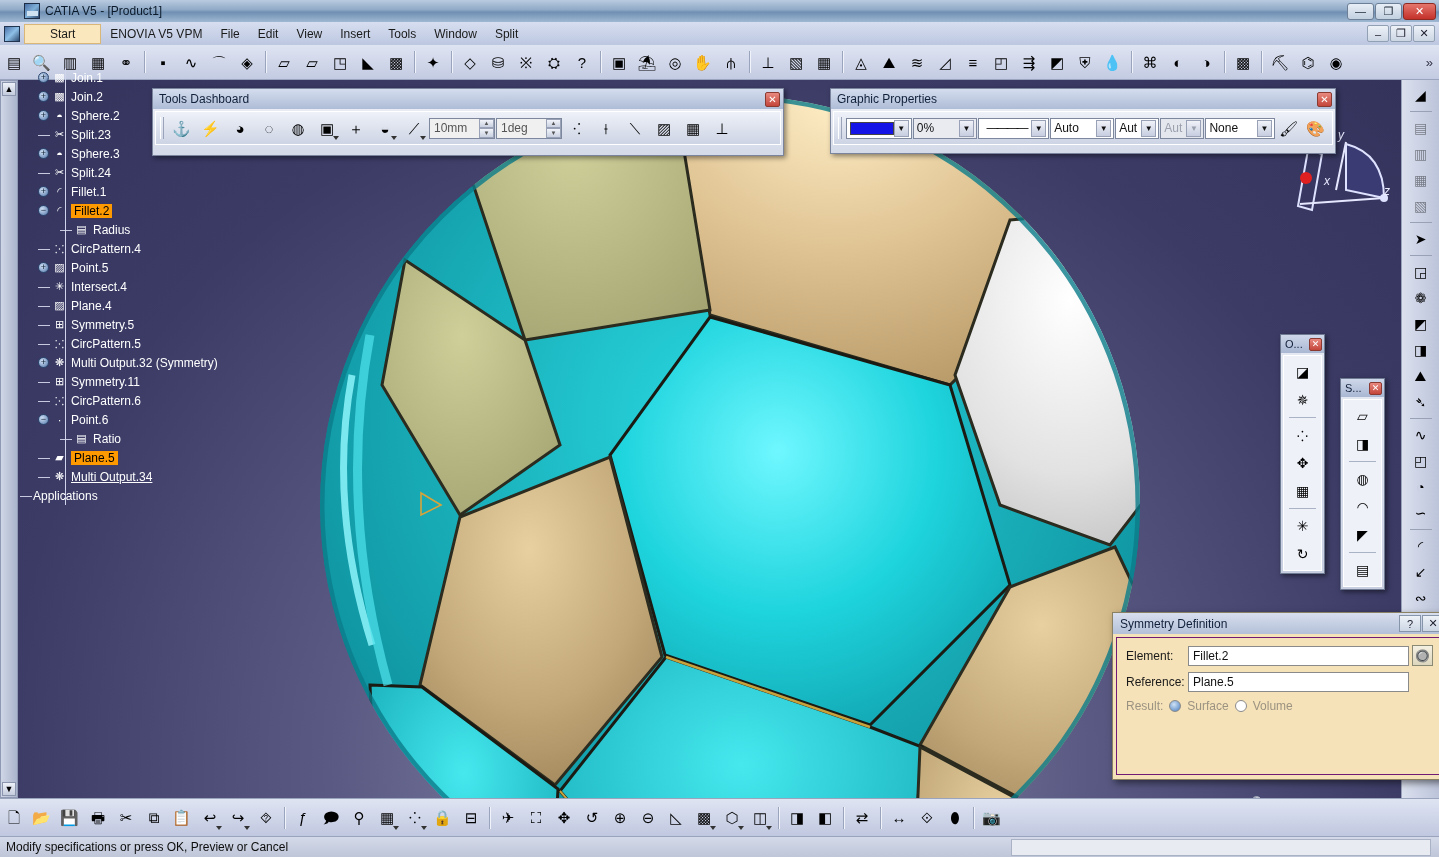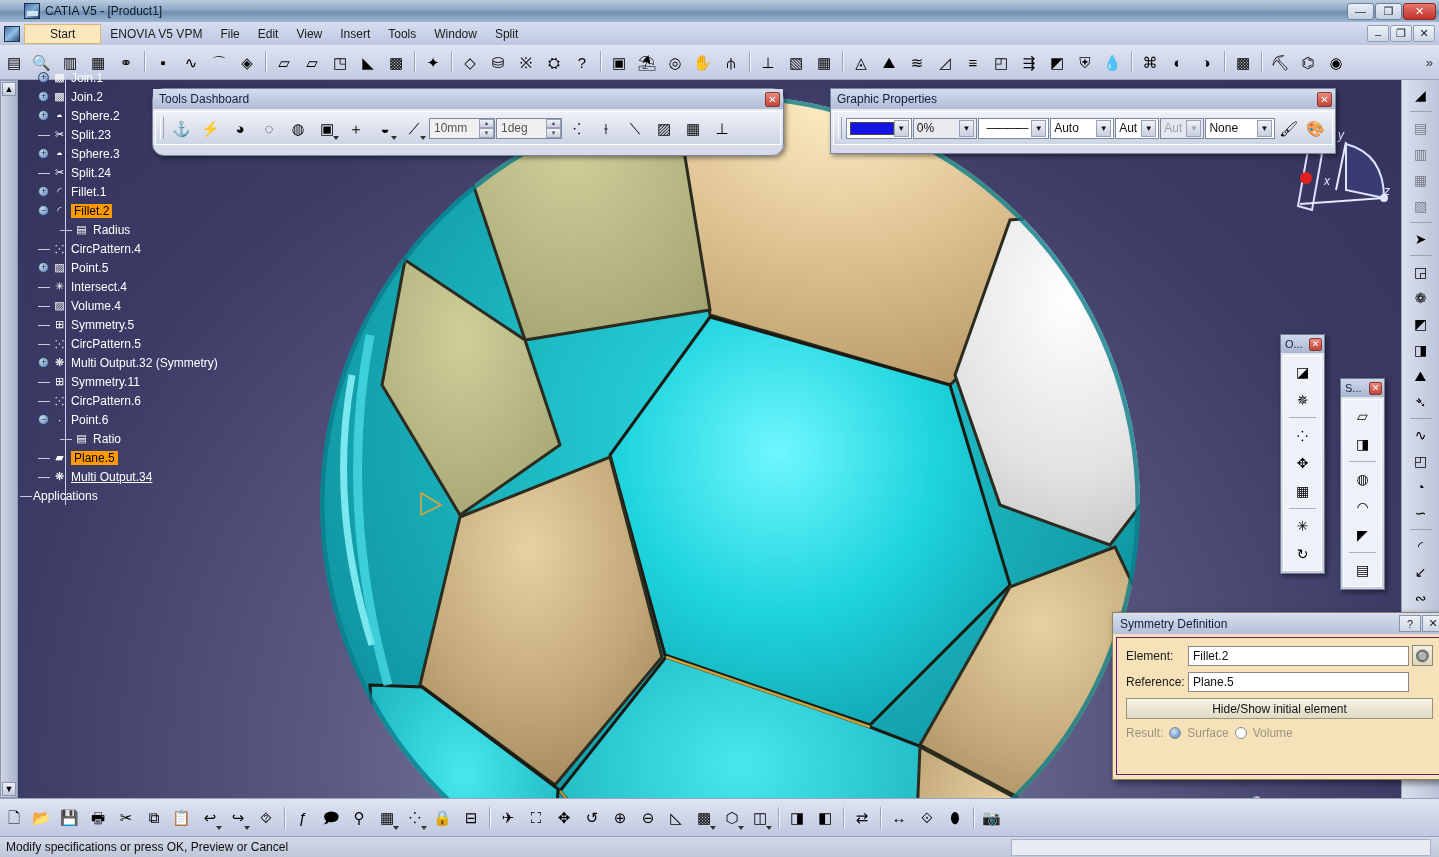--- a/index.html
+++ b/index.html
@@ -401,21 +401,21 @@
       <span class="tlabel">Point.5</span>
     </div>
     <div class="trow" style="padding-left: 18px;">
       <span class="tdash">—</span>
       <span class="ticon">✳</span>
       <span class="tlabel">Intersect.4</span>
     </div>
     <div class="trow" style="padding-left: 18px;">
       <span class="tdash">—</span>
       <span class="ticon">▨</span>
-      <span class="tlabel">Volume.4</span>
+      <span class="tlabel">Plane.4</span>
     </div>
     <div class="trow" style="padding-left: 18px;">
       <span class="tdash">—</span>
       <span class="ticon">⊞</span>
       <span class="tlabel">Symmetry.5</span>
     </div>
     <div class="trow" style="padding-left: 18px;">
       <span class="tdash">—</span>
       <span class="ticon">⁙</span>
       <span class="tlabel">CircPattern.5</span>
@@ -468,21 +468,21 @@
     <path d="M12,76 L96,70" stroke="#e6e8ff" stroke-width="2"></path>
     <path d="M48,62 L58,14" stroke="#e6e8ff" stroke-width="2"></path>
     <path d="M58,16 Q96,26 96,70 L58,62 Z" fill="#3b3b74" stroke="#dfe2ff" stroke-width="2"></path>
     <circle cx="96" cy="70" r="4" fill="#dfe2ff"></circle>
   </svg>
   <div class="lbl" style="left:50px;top:0;">y</div>
   <div class="lbl" style="left:36px;top:46px;">x</div>
   <div class="lbl" style="left:96px;top:56px;">z</div>
 </div>
 
-<div class="palette" id="toolsdash" style="left:152px;top:88px;width:632px;height:68px;border-radius:12px;">
+<div class="palette" id="toolsdash" style="left:152px;top:88px;width:632px;height:68px;">
   <div class="pal-title">
     <span>Tools Dashboard</span>
     <div class="pal-x">✕</div>
   </div>
   <div class="pal-body" id="td-body">
     <div class="grip"></div>
   <div class="tool">⚓</div>
       <div class="tool">⚡</div>
       <div class="tool">◕</div>
       <div class="tool">◌</div>
@@ -629,21 +629,20 @@
   <div class="dlg-body">
     <div class="frow">
       <div class="flabel">Element:</div>
       <div class="ftext">Fillet.2</div>
       <div class="fbtn-ico">🔘</div>
     </div>
     <div class="frow">
       <div class="flabel">Reference:</div>
       <div class="ftext" style="margin-right:24px;">Plane.5</div>
     </div>
-    <div class="wbtn">Hide/Show initial element</div>
     <div class="rrow">
       <span>Result:</span>
       <span class="radio on"></span>
       <span>Surface</span>
       <span class="radio"></span>
       <span>Volume</span>
     </div>
   </div>
 </div>
 

